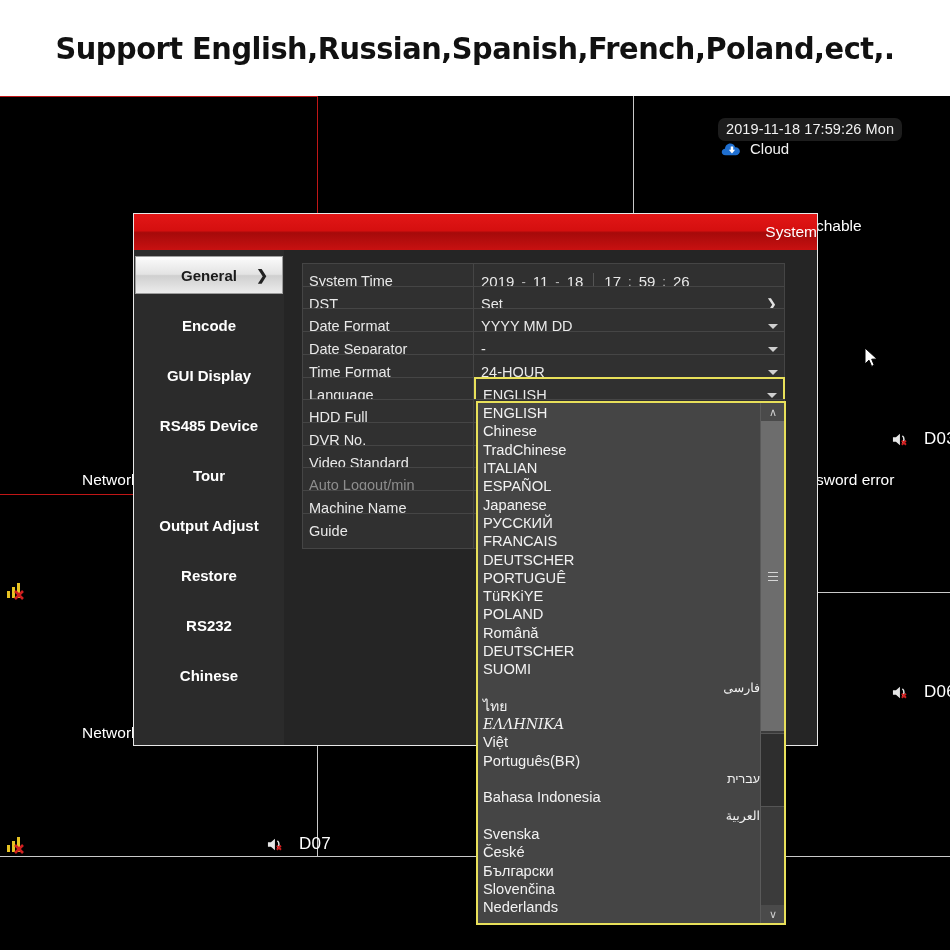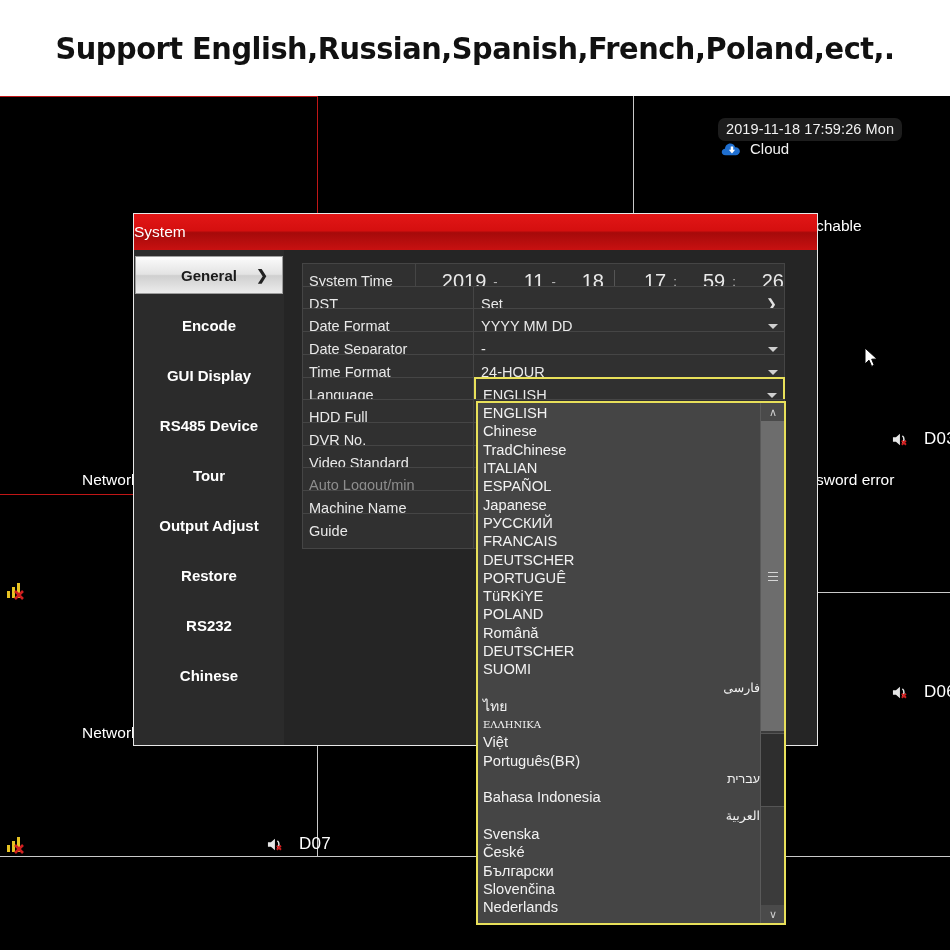--- a/index.html
+++ b/index.html
@@ -64,21 +64,21 @@
   
   .dialog {
     position: absolute; left: 133px; top: 213px; width: 685px; height: 533px;
     background: #252525;
     border: 1px solid #e8e8e8;
   }
   .dlg-title {
     position: absolute; left: 0; top: 0; width: 100%; height: 36px;
     background: linear-gradient(180deg,#e21717 0%, #d50f0f 46%, #a50a0a 52%, #c81111 100%);
     color: #ffffff; font-size: 15.5px;
-    display: flex; align-items: center; justify-content: flex-start;
+    display: flex; align-items: center; justify-content: flex-end; padding-left: 7px;
   }
   .dlg-body { position: absolute; left: 0; top: 36px; width: 100%; bottom: 0; }
 
   
   .sidebar {
     position: absolute; left: 0; top: 0; width: 150px; bottom: 0;
     background: #2b2b2b;
   }
   .side-item {
     height: 50px; display: flex; align-items: center; justify-content: center;
@@ -119,38 +119,38 @@
     border-right: 5px solid transparent; border-top: 5px solid #cfcfcf;
   }
   .fval .caret-r {
     position: absolute; right: 7px; top: 50%; margin-top: -6px;
     color: #e2e2e2; font-size: 13px; line-height: 12px;
   }
   .fval.focus { border: 2px solid #e8e05a; }
 
   
   .timebox { display: flex; align-items: center; gap: 0; width: 100%; }
-  .tseg { color: #e9e9e9; font-size: 20px; margin-left: 19px; }
+  .tseg { color: #e9e9e9; font-size: 15px; }
   .tsep { color: #bdbdbd; font-size: 13px; padding: 0 7px; }
   .tdiv { width: 1px; background: #555; align-self: stretch; margin: 0 10px 0 10px; }
 
   
   .dropdown {
     position: absolute; left: 476px; top: 401px; width: 310px; height: 524px;
     background: #454545; border: 2px solid #e8e05a;
     overflow: hidden;
   }
   .dd-items { position: absolute; left: 0; top: 1px; right: 24px; }
   .dd-item {
     height: 18.3px; color: #f2f2f2; font-size: 14.7px;
     padding-left: 5px; display: flex; align-items: center;
     white-space: nowrap; overflow: hidden;
   }
   .dd-item.rtl { direction: rtl; justify-content: flex-start; font-size: 12.5px; }
-  .dd-item.greek { font-family: "DejaVu Serif", serif; font-size: 10px; }
+  .dd-item.greek { font-family: "DejaVu Serif", serif; font-size: 14px; font-style: italic; }
   .dd-item.thai { font-size: 14px; }
 
   .dd-scroll {
     position: absolute; right: 0; top: 0; bottom: 0; width: 24px;
     background: #3b3b3b; border-left: 1px solid #5a5a5a;
   }
   .dd-arrow {
     position: absolute; left: 0; width: 24px; height: 18px;
     background: #4a4a4a; color: #cfcfcf; font-size: 11px;
     display: flex; align-items: center; justify-content: center;

